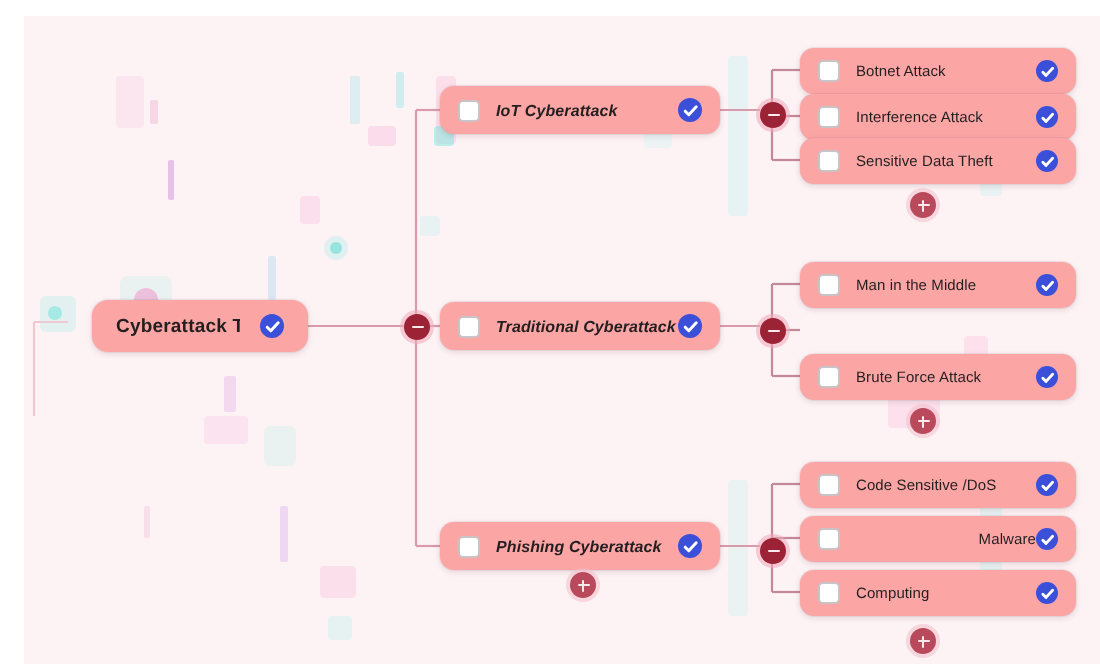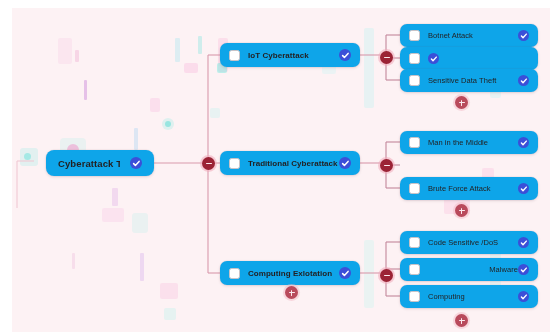--- a/index.html
+++ b/index.html
@@ -36,21 +36,21 @@
     position: absolute;
     left: 0; top: 0;
     width: 538px; height: 324px;
     overflow: visible;
   }
 
   
   .node {
     position: absolute;
     box-sizing: border-box;
-    background: #0ea5e9;
+    background: #fca5a5;
     border-radius: 7px;
     box-shadow: 0 1px 3px rgba(60,20,35,.13), 0 0 0 .5px rgba(150,110,125,.10);
     display: flex;
     align-items: center;
     padding: 0 9px;
   }
   .node .cb {
     width: 9px;
     height: 9px;
     border: 1px solid #c9c2c6;
@@ -83,21 +83,21 @@
     padding: 0 12px;
   }
   .node.root .lbl {
     font-size: 9.5px;
     font-weight: bold;
     letter-spacing: .1px;
   }
   .node.root .badge { width: 12px; height: 12px; margin-left: 10px; }
 
   
-  .node.cat { height: 24px; }
+  .node.cat { height: 24px; font-style: italic; }
   .node.cat .lbl { font-size: 8px; font-weight: bold; letter-spacing: .05px; }
   .node.cat .badge { width: 12px; height: 12px; }
 
   
   .node.leaf { height: 23px; }
   .node.leaf .lbl { font-size: 7.5px; font-weight: normal; letter-spacing: .05px; }
 
   
   .toggle {
     position: absolute;
@@ -218,40 +218,41 @@
     <span class="lbl">Traditional Cyberattack</span>
     <span class="badge">
       <svg width="9" height="9" viewBox="0 0 9 9" aria-hidden="true">
         <path d="M1.6 4.6 L3.4 6.4 L7.1 2.4" fill="none" stroke="#ffffff" stroke-width="1.5" stroke-linecap="round" stroke-linejoin="round"></path>
       </svg>
     </span>
   </div>
 
   <div class="node cat" style="left:208px; top:253px; width:140px;">
     <span class="cb"></span>
-    <span class="lbl">Computing Exlotation</span>
+    <span class="lbl">Phishing Cyberattack</span>
     <span class="badge">
       <svg width="9" height="9" viewBox="0 0 9 9" aria-hidden="true">
         <path d="M1.6 4.6 L3.4 6.4 L7.1 2.4" fill="none" stroke="#ffffff" stroke-width="1.5" stroke-linecap="round" stroke-linejoin="round"></path>
       </svg>
     </span>
   </div>
 
   <div class="node leaf" style="left:388px; top:16px; width:138px;">
     <span class="cb"></span>
     <span class="lbl">Botnet Attack</span>
     <span class="badge">
       <svg width="8" height="8" viewBox="0 0 9 9" aria-hidden="true">
         <path d="M1.6 4.6 L3.4 6.4 L7.1 2.4" fill="none" stroke="#ffffff" stroke-width="1.6" stroke-linecap="round" stroke-linejoin="round"></path>
       </svg>
     </span>
   </div>
 
   <div class="node leaf" style="left:388px; top:39px; width:138px;">
     <span class="cb"></span>
+    <span class="lbl">Interference Attack</span>
     <span class="badge">
       <svg width="8" height="8" viewBox="0 0 9 9" aria-hidden="true">
         <path d="M1.6 4.6 L3.4 6.4 L7.1 2.4" fill="none" stroke="#ffffff" stroke-width="1.6" stroke-linecap="round" stroke-linejoin="round"></path>
       </svg>
     </span>
   </div>
 
   <div class="node leaf" style="left:388px; top:61px; width:138px;">
     <span class="cb"></span>
     <span class="lbl">Sensitive Data Theft</span>

